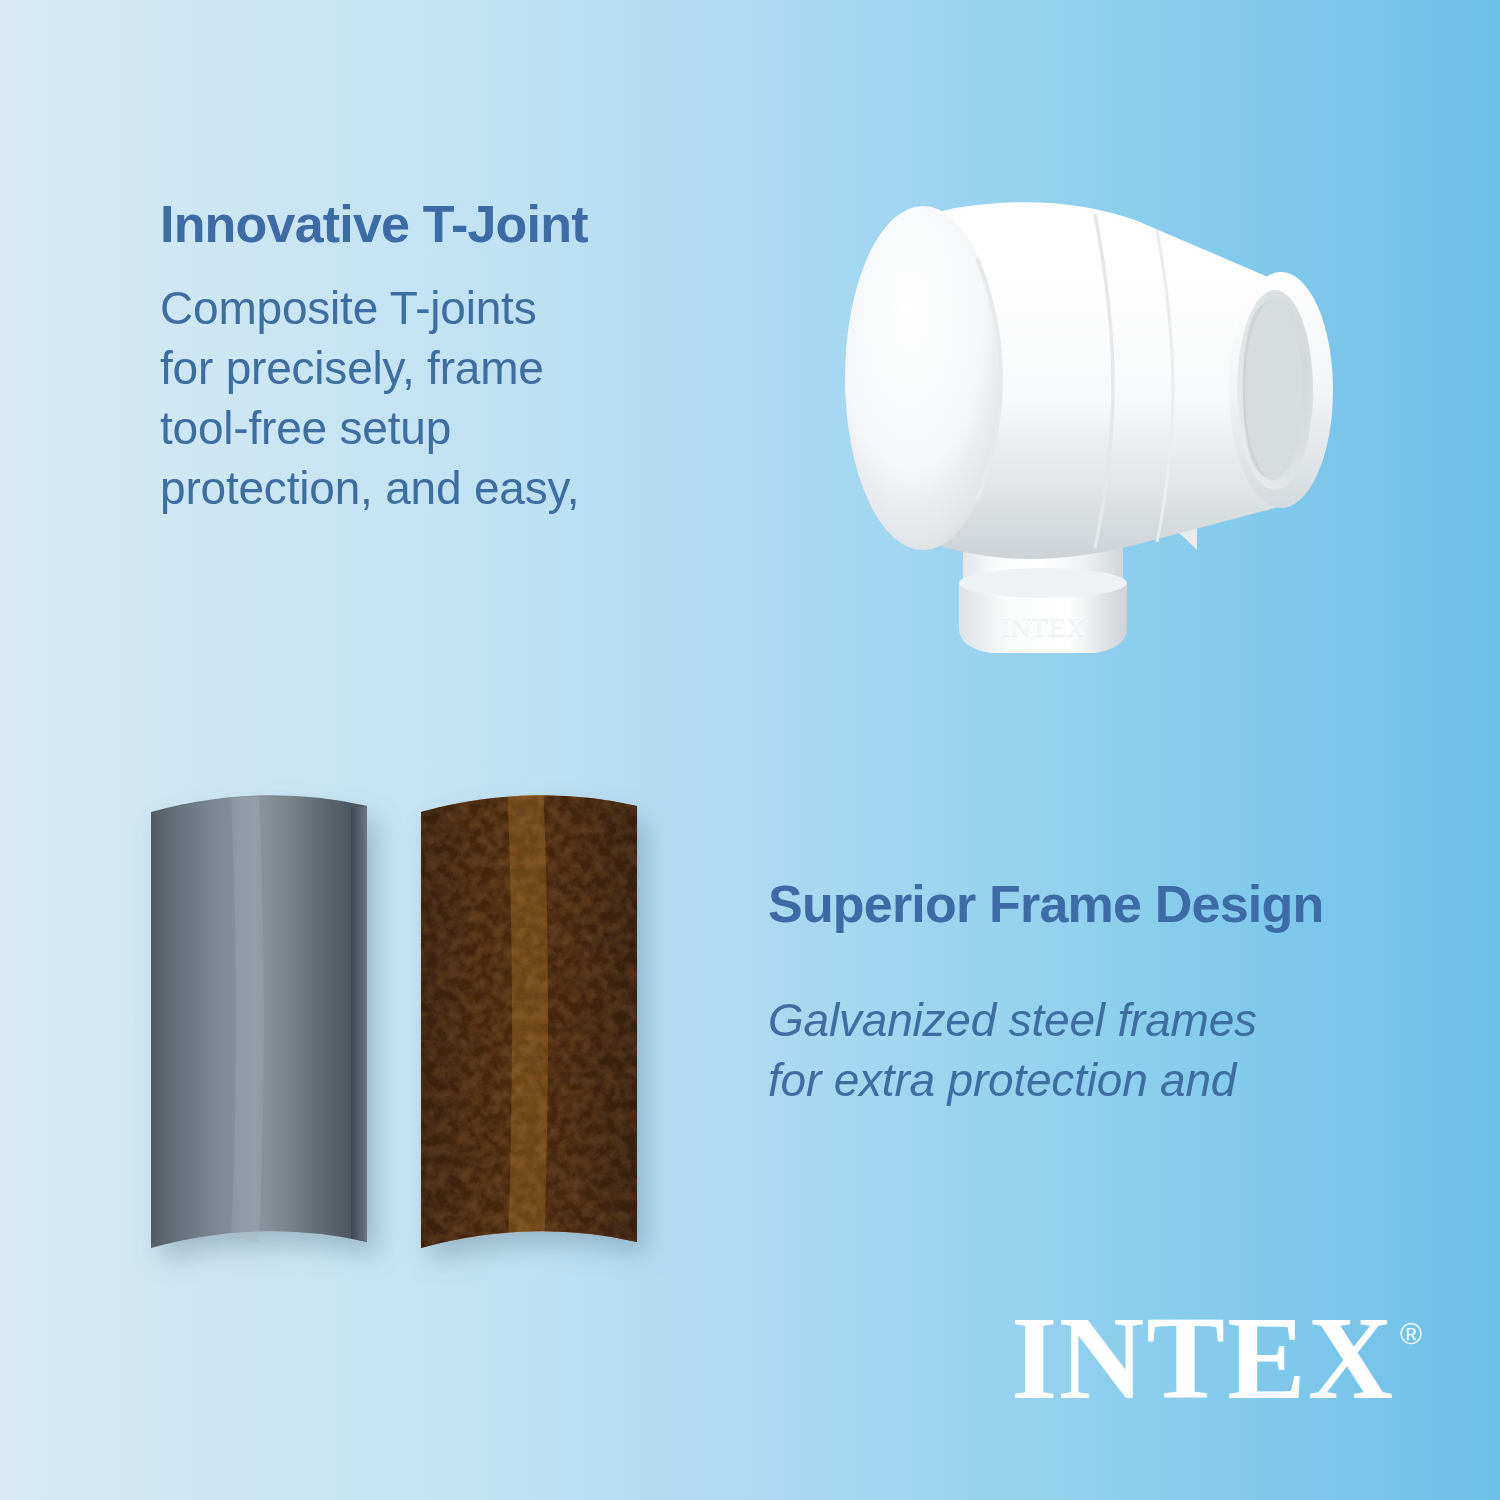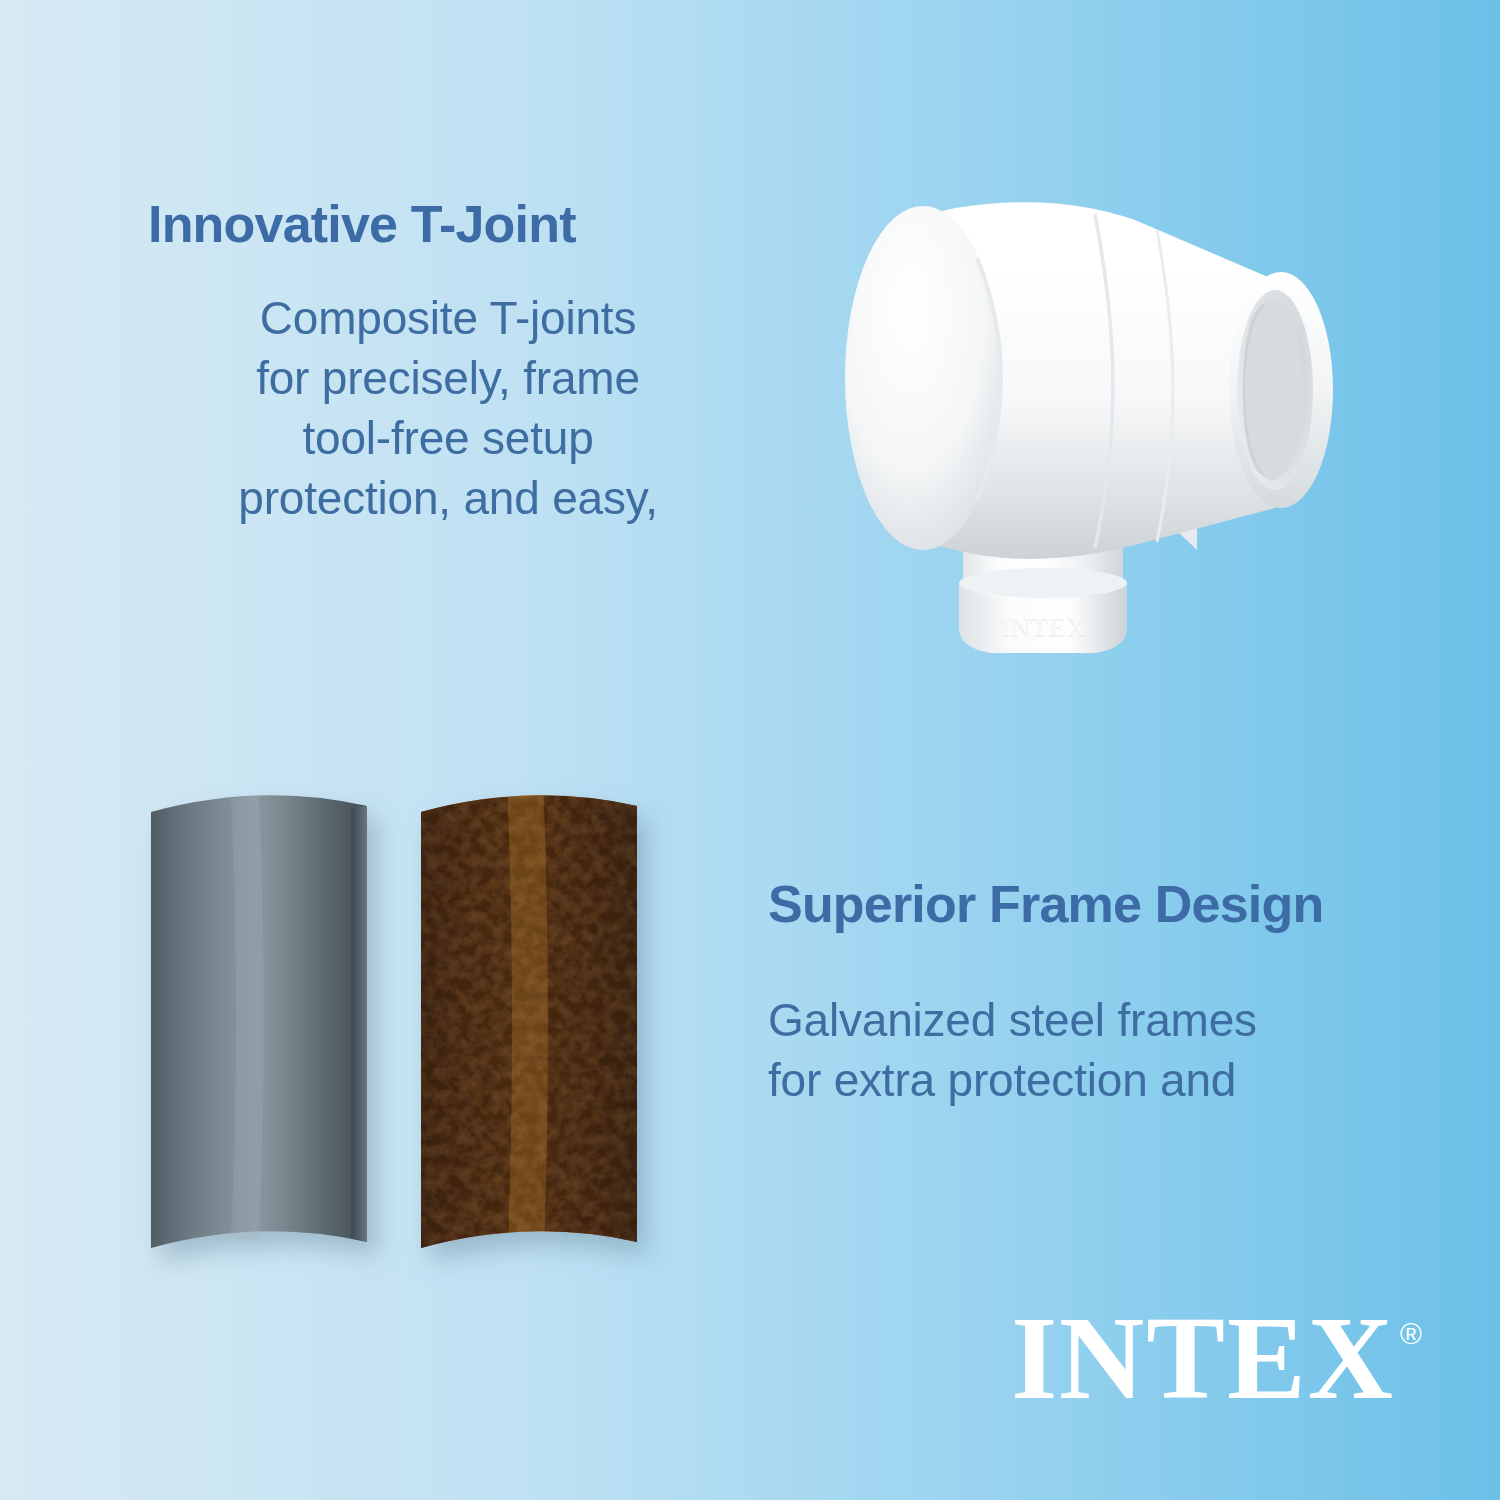--- a/index.html
+++ b/index.html
@@ -23,25 +23,25 @@
     white-space: nowrap;
   }
   .feature-body {
     font-size: 46px;
     font-weight: 400;
     color: #3e6da1;
     line-height: 1.30;
     letter-spacing: -0.2px;
   }
 
-  #block-tjoint { left:148px; top:196px; width:600px; }
-  #block-tjoint .feature-body { margin-top:36px;text-align:center; }
+  #block-tjoint { left:160px; top:196px; width:600px; }
+  #block-tjoint .feature-body { margin-top:26px; }
 
   #block-frame  { left:768px; top:876px; width:660px; }
-  #block-frame .feature-body { margin-top:58px; }
+  #block-frame .feature-body { margin-top:58px;font-style:italic; }
 
   
   #tjoint {
     position:absolute;
     left:805px; top:150px;
     width:570px; height:530px;
   }
   #tjoint svg { width:100%; height:100%; display:block; }
 
   

